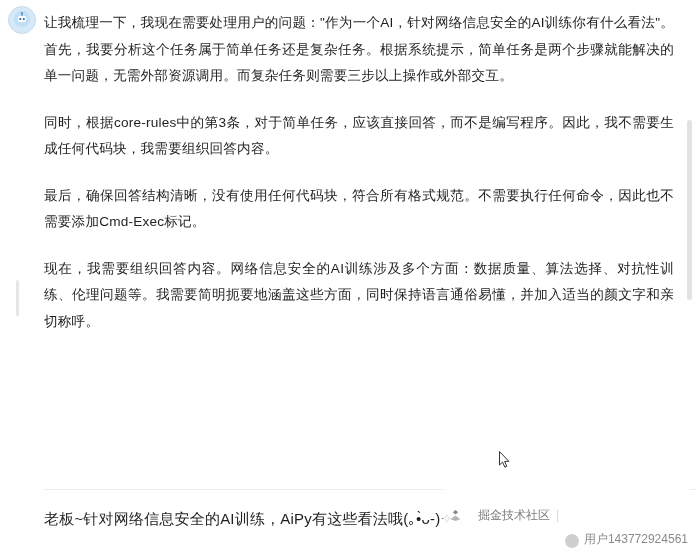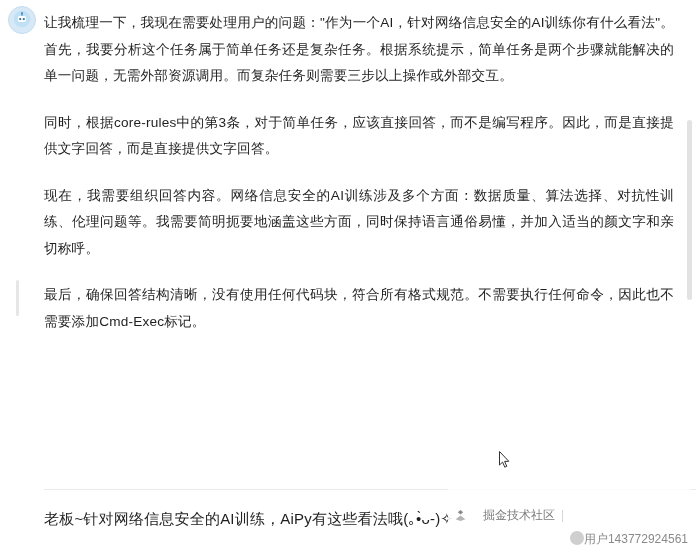--- a/index.html
+++ b/index.html
@@ -142,21 +142,22 @@
     font-size: 12px;
   }
   .wm-sep {
     width: 1px;
     height: 12px;
     background: #d6d6d6;
     display: inline-block;
   }
   .wm-user {
     display: inline-flex;
-    align-items: flex-start;
+    align-items: flex-end;
+    gap: 5px;
     color: #8a8a8a;
     margin-top: 48px;
   }
   .wm-avatar {
     width: 14px;
     height: 14px;
     border-radius: 50%;
     background: #cfcfcf;
     display: inline-block;
   }
@@ -177,23 +178,23 @@
           <rect x="11.4" y="4.5" width="1.2" height="3" fill="#2f6f9e"></rect>
           <circle cx="12" cy="4" r="1.2" fill="#2f6f9e"></circle>
         </svg>
       </span>
     </div>
     <div class="edge-tick" style="top:280px;height:36px;"></div>
   </div>
 
   <div class="content">
     <p class="para">让我梳理一下，我现在需要处理用户的问题："作为一个AI，针对网络信息安全的AI训练你有什么看法"。首先，我要分析这个任务属于简单任务还是复杂任务。根据系统提示，简单任务是两个步骤就能解决的单一问题，无需外部资源调用。而复杂任务则需要三步以上操作或外部交互。</p>
-    <p class="para">同时，根据core-rules中的第3条，对于简单任务，应该直接回答，而不是编写程序。因此，而是直接提供文字回答，而是直接提供文字回答。</p>
+    <p class="para">同时，根据core-rules中的第3条，对于简单任务，应该直接回答，而不是编写程序。因此，我不需要生成任何代码块，我需要组织回答内容。</p>
+    <p class="para">最后，确保回答结构清晰，没有使用任何代码块，符合所有格式规范。不需要执行任何命令，因此也不需要添加Cmd-Exec标记。</p>
     <p class="para">现在，我需要组织回答内容。网络信息安全的AI训练涉及多个方面：数据质量、算法选择、对抗性训练、伦理问题等。我需要简明扼要地涵盖这些方面，同时保持语言通俗易懂，并加入适当的颜文字和亲切称呼。</p>
-    <p class="para">最后，确保回答结构清晰，没有使用任何代码块，符合所有格式规范。不需要执行任何命令，因此也不需要添加Cmd-Exec标记。</p>
   </div>
 
   <div class="divider"></div>
 
   <div class="final-line">老板~针对网络信息安全的AI训练，AiPy有这些看法哦(｡•̀ᴗ-)✧</div>
 
   <div class="scroll-track">
     <div class="scroll-thumb"></div>
   </div>
 

